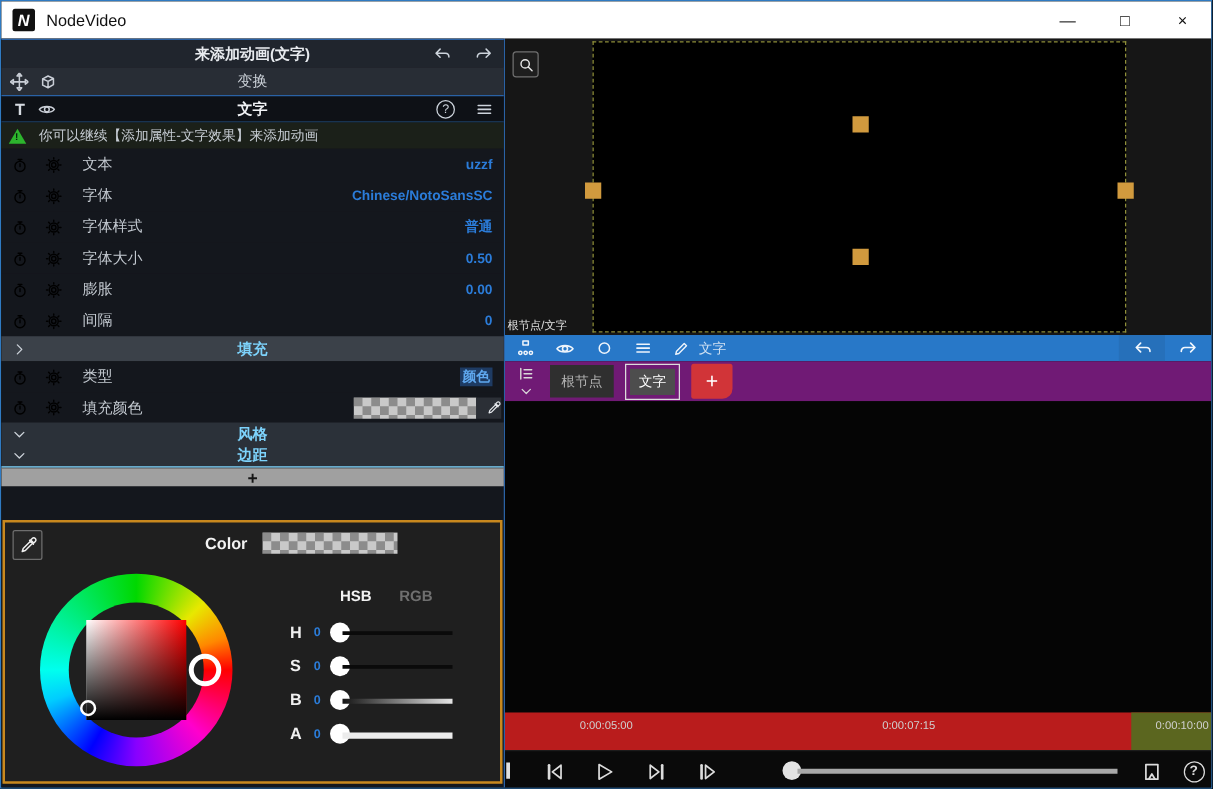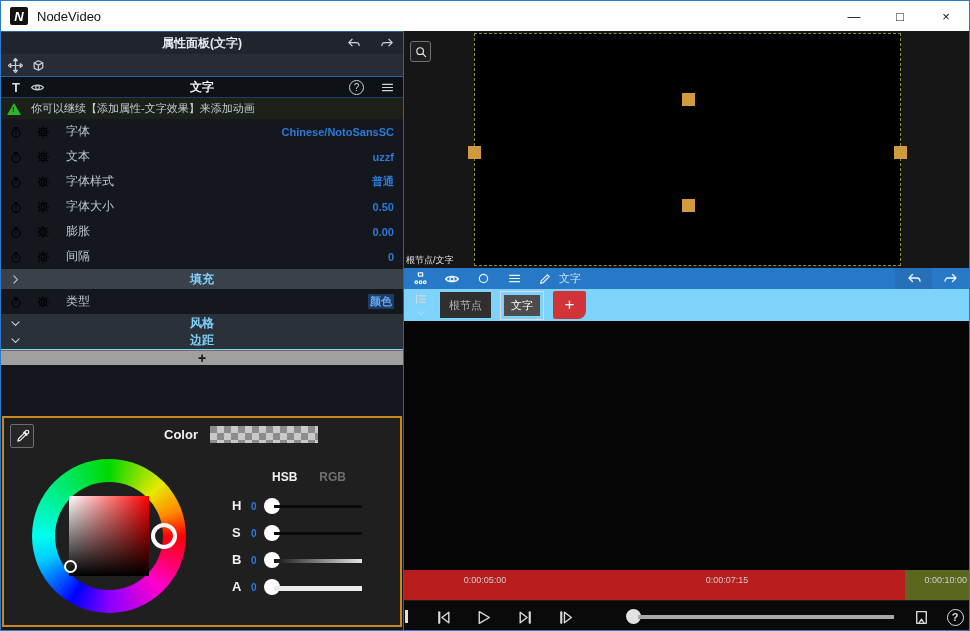--- a/index.html
+++ b/index.html
@@ -117,21 +117,21 @@
 
   .blue-toolbar { position:absolute; left:0; top:237px; right:0; height:21px; background:#2878c8;
                   display:flex; align-items:center; color:#eef4fb; }
   .bt-ic { margin-left:9px; display:flex; align-items:center; }
   .bt-ic + .bt-ic { margin-left:16px; }
   .bt-label { margin-left:7px; font-size:11px; color:#cfe0f2; }
   .bt-right { margin-left:auto; display:flex; height:100%; }
   .bt-btn { width:37px; height:100%; display:flex; align-items:center; justify-content:center; color:#f2f7fd; }
   .bt-btn.undo { background:#2670ba; }
 
-  .node-tabs { position:absolute; left:0; top:258px; right:0; height:32px; background:#7dd3fc;
+  .node-tabs { position:absolute; left:0; top:258px; right:0; height:32px; background:#701a75;
                display:flex; align-items:center; padding-left:5px; }
   .collapse-ctl { width:24px; display:flex; flex-direction:column; align-items:center; color:#d9d9d9; gap:1px; }
   .tab { height:26px; padding:0 9px; background:#2f2f2f; color:#b2b2b2; font-size:11px;
          display:flex; align-items:center; margin-left:7px; }
   .tab-selected-outer { margin-left:9px; border:1px solid #dcdcdc; padding:3px; display:flex; }
   .tab-selected-inner { background:#4d4d4d; color:#fff; font-size:11px; padding:3px 7px; }
   .add-btn { width:33px; height:28px; margin-left:9px; background:#d13438; color:#fff; font-size:17px;
              display:flex; align-items:center; justify-content:center; border-radius:2px 2px 8px 2px; }
 
   .node-graph { position:absolute; left:0; top:290px; right:0; height:249px; background:#050505; }
@@ -257,40 +257,41 @@
       <div class="win-btn">□</div>
       <div class="win-btn">×</div>
     </div>
   </div>
 
   <div class="main">
 
     <div class="left-panel">
 
       <div class="lp-row panel-header">
-        <div class="panel-title">属性面板(文字)</div>
+        <div class="panel-title">来添加动画(文字)</div>
         <svg class="ic hdr-undo" width="15" height="15">
             <use href="#i-undo"></use>
           </svg>
         <svg class="ic hdr-redo" width="15" height="15">
             <use href="#i-redo"></use>
           </svg>
       </div>
 
       <div class="lp-row transform-row">
         <span class="li">
             <svg class="ic" width="15" height="15">
               <use href="#i-move"></use>
             </svg>
           </span>
         <span class="li">
             <svg class="ic" width="15" height="15">
               <use href="#i-cube"></use>
             </svg>
           </span>
+        <div class="row-center-label">变换</div>
       </div>
 
       <div class="lp-row text-header">
         <span class="tl-T">T</span>
         <span class="li">
             <svg class="ic" width="15" height="15">
               <use href="#i-eye"></use>
             </svg>
           </span>
         <div class="row-center-label">文字</div>
@@ -309,32 +310,32 @@
         <div class="notice-text">你可以继续【添加属性-文字效果】来添加动画</div>
       </div>
 
       <div class="lp-row prop-row">
         <svg class="ic" width="14" height="14">
             <use href="#i-clock"></use>
           </svg>
         <svg class="ic" width="14" height="14">
             <use href="#i-gear"></use>
           </svg>
+        <span class="prop-label">文本</span>
+        <span class="prop-value">uzzf</span>
+      </div>
+      <div class="lp-row prop-row">
+        <svg class="ic" width="14" height="14">
+            <use href="#i-clock"></use>
+          </svg>
+        <svg class="ic" width="14" height="14">
+            <use href="#i-gear"></use>
+          </svg>
         <span class="prop-label">字体</span>
         <span class="prop-value">Chinese/NotoSansSC</span>
-      </div>
-      <div class="lp-row prop-row">
-        <svg class="ic" width="14" height="14">
-            <use href="#i-clock"></use>
-          </svg>
-        <svg class="ic" width="14" height="14">
-            <use href="#i-gear"></use>
-          </svg>
-        <span class="prop-label">文本</span>
-        <span class="prop-value">uzzf</span>
       </div>
       <div class="lp-row prop-row">
         <svg class="ic" width="14" height="14">
             <use href="#i-clock"></use>
           </svg>
         <svg class="ic" width="14" height="14">
             <use href="#i-gear"></use>
           </svg>
         <span class="prop-label">字体样式</span>
         <span class="prop-value">普通</span>
@@ -383,20 +384,37 @@
         <svg class="ic" width="14" height="14">
             <use href="#i-clock"></use>
           </svg>
         <svg class="ic" width="14" height="14">
             <use href="#i-gear"></use>
           </svg>
         <span class="prop-label">类型</span>
         <span class="prop-value value-selected">颜色</span>
       </div>
 
+      <div class="lp-row prop-row" style="height:24px">
+        <svg class="ic" width="14" height="14">
+            <use href="#i-clock"></use>
+          </svg>
+        <svg class="ic" width="14" height="14">
+            <use href="#i-gear"></use>
+          </svg>
+        <span class="prop-label">填充颜色</span>
+        <span class="fill-swatch-wrap">
+          <span class="fill-swatch checker"></span>
+          <span class="fill-eyedrop">
+              <svg class="ic" width="13" height="13">
+                <use href="#i-eyedrop"></use>
+              </svg>
+            </span>
+        </span>
+      </div>
 
       <div class="lp-row section-hdr sub">
         <span class="sec-chev">
             <svg class="ic" width="13" height="13">
               <use href="#i-chev-d"></use>
             </svg>
           </span>
         <div class="row-center-label">风格</div>
       </div>
       <div class="lp-row section-hdr sub" style="border-bottom:1px solid #7dd3fc">

